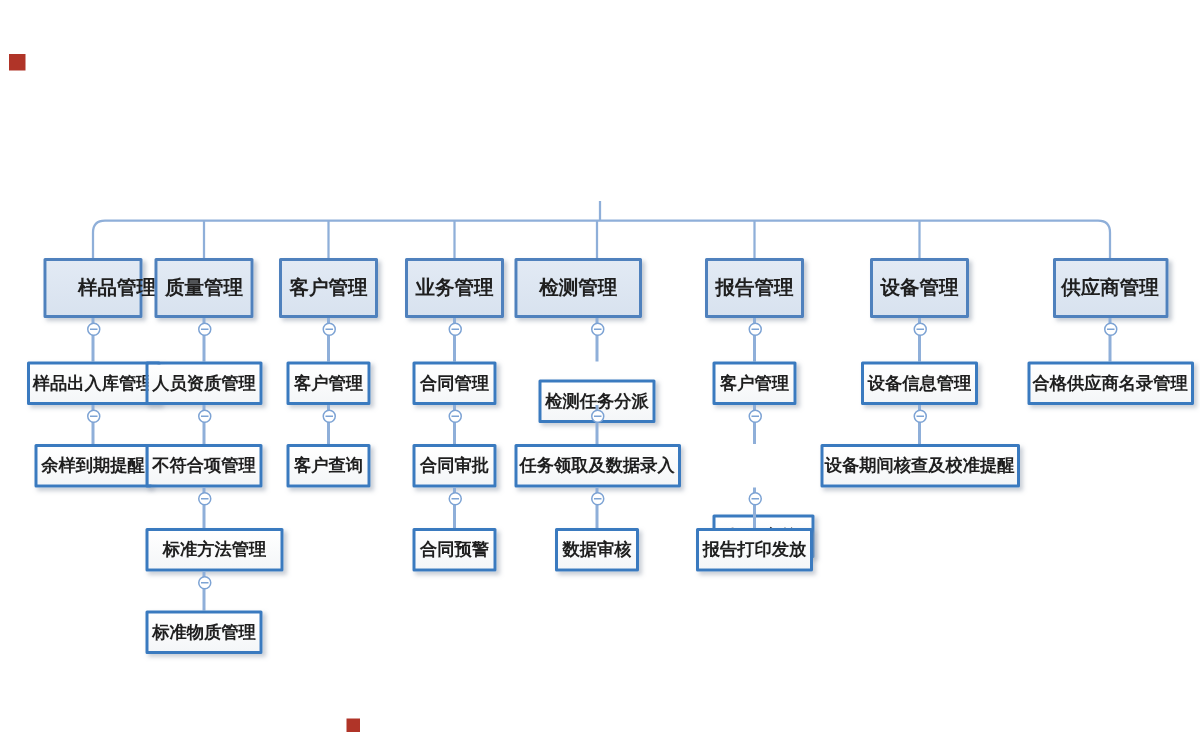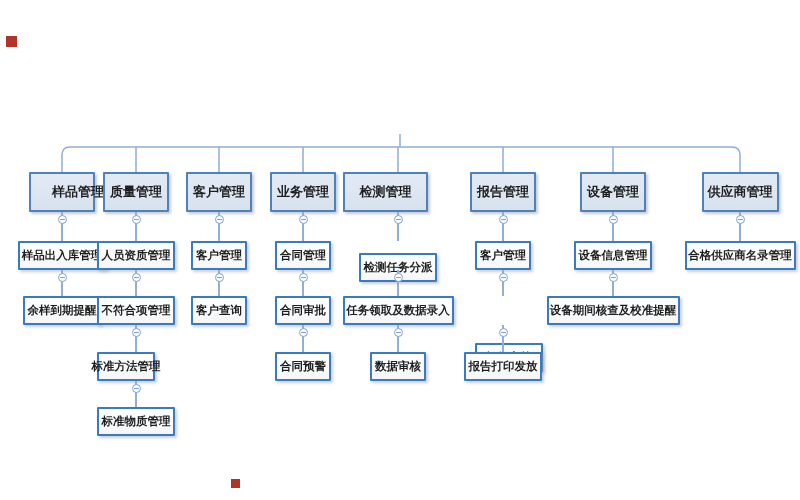--- a/index.html
+++ b/index.html
@@ -78,21 +78,21 @@
       <div class="node child" style="left: 23px; top: 296px; width: 78px;">余样到期提醒</div>
       <div class="node header" style="left: 103px; top: 172px; width: 66px;">质量管理</div>
       <div class="vline" style="left: 135.25px; top: 212px; height: 29px; background: rgb(143, 175, 217);"></div>
       <div class="port" style="left: 131.5px; top: 215px;"></div>
       <div class="node child" style="left: 97px; top: 241px; width: 78px; text-align: center;">人员资质管理</div>
       <div class="vline" style="left: 135.25px; top: 270px; height: 26px; background: rgb(143, 175, 217);"></div>
       <div class="port" style="left: 131.5px; top: 273px;"></div>
       <div class="node child" style="left: 97px; top: 296px; width: 78px;">不符合项管理</div>
       <div class="vline" style="left: 135.25px; top: 325px; height: 27px; background: rgb(143, 175, 217);"></div>
       <div class="port" style="left: 131.5px; top: 328px;"></div>
-      <div class="node child" style="left: 97px; top: 352px; width: 58px;">标准方法管理</div>
+      <div class="node child" style="left: 97px; top: 352px; width: 92px;">标准方法管理</div>
       <div class="vline" style="left: 135.25px; top: 381px; height: 26px; background: rgb(143, 175, 217);"></div>
       <div class="port" style="left: 131.5px; top: 384px;"></div>
       <div class="node child" style="left: 97px; top: 407px; width: 78px;">标准物质管理</div>
       <div class="node header" style="left: 186px; top: 172px; width: 66px;">客户管理</div>
       <div class="vline" style="left: 218.25px; top: 212px; height: 29px; background: rgb(143, 175, 217);"></div>
       <div class="port" style="left: 214.5px; top: 215px;"></div>
       <div class="node child" style="left: 191px; top: 241px; width: 56px;">客户管理</div>
       <div class="vline" style="left: 218.25px; top: 270px; height: 26px; background: rgb(143, 175, 217);"></div>
       <div class="port" style="left: 214.5px; top: 273px;"></div>
       <div class="node child" style="left: 191px; top: 296px; width: 56px;">客户查询</div>

